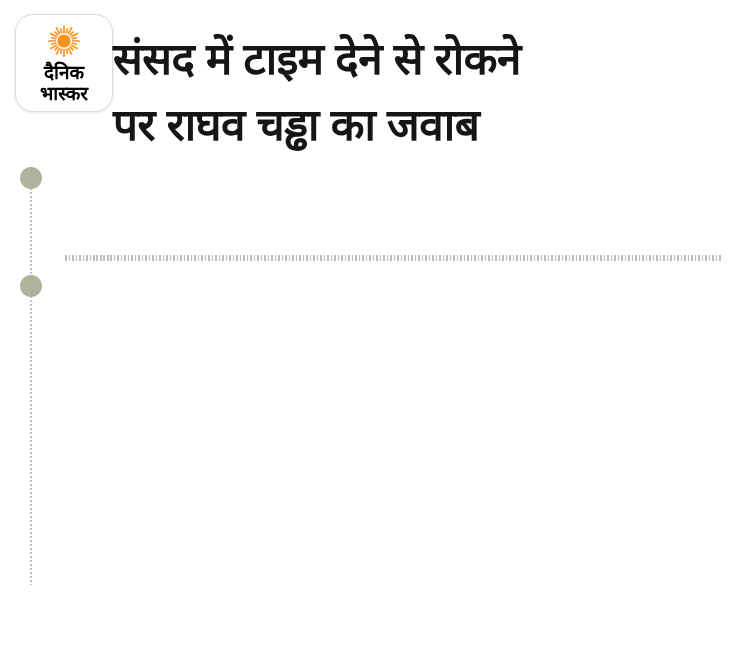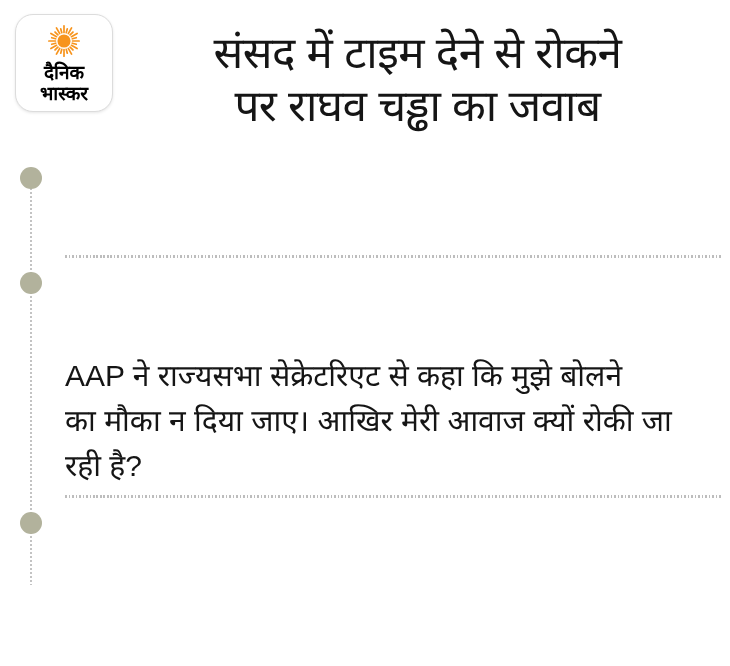--- a/index.html
+++ b/index.html
@@ -34,24 +34,24 @@
     display:flex;flex-direction:column;align-items:center;justify-content:center;
   }
   .logo-tile .sun-wrap{height:36px;display:flex;align-items:center;justify-content:center;margin-bottom:3px;}
   .logo-line{
     font-weight:bold;color:var(--logo-text);
     font-size:19px;line-height:21px;text-align:center;
     letter-spacing:0;
   }
   .title{
     flex:1;
-    text-align:center;
+    text-align:left;
     font-size:44px;
-    font-weight:400;
-    line-height:53px;
+    font-weight:700;
+    line-height:66px;
     padding-top:12px;
     letter-spacing:-0.5px;
     white-space:pre-line;
     color:var(--text);
   }
   
   .list{position:absolute;left:18px;right:8px;top:153px;}
   .vline{
     position:absolute;left:12px;top:31px;width:2px;height:401px;
     background:repeating-linear-gradient(180deg,var(--vline) 0 2px,transparent 2px 4px);
@@ -119,26 +119,20 @@
   </div>
 
   <div class="list">
     <div class="vline"></div>
 
     <div class="item">
       <span class="dot"></span>
     </div>
     <div class="divider"></div>
 
-    <div class="item">
-      <span class="dot"></span>
-      <span>AAP ने राज्यसभा सेक्रेटरिएट से कहा कि मुझे बोलने
-का मौका न दिया जाए। आखिर मेरी आवाज क्यों रोकी जा
-रही है?</span>
-    </div>
     <div class="divider"></div>
 
     <div class="item">
       <span class="dot"></span>
       
     </div>
 
   </div>
 
 </div>

